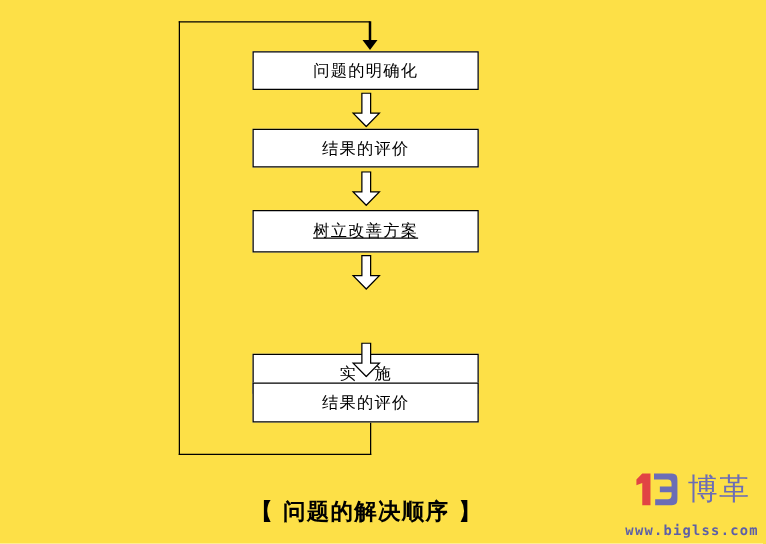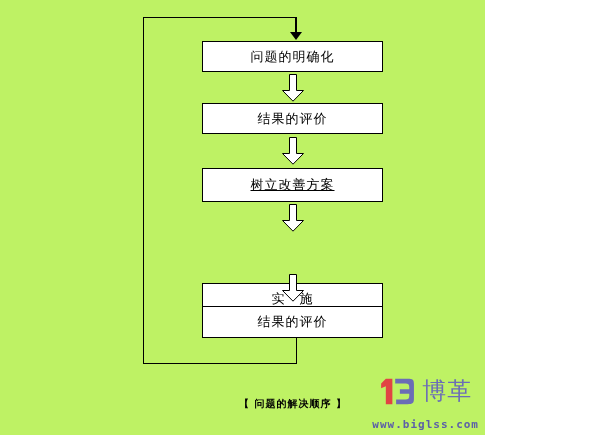--- a/index.html
+++ b/index.html
@@ -2,23 +2,23 @@
 <html><head>
 <meta charset="utf-8">
 <style>
   html, body {
     margin: 0;
     padding: 0;
     background: #ffffff;
   }
   #canvas {
     position: relative;
-    width: 485px;
+    width: 613px;
     height: 435px;
-    background: #bef264;
+    background: #fde047;
     font-family: "DejaVu Sans", "Liberation Sans", sans-serif;
     overflow: hidden;
   }
   
   .flow-box {
     position: absolute;
     left: 202px;
     width: 179px;
     background: #ffffff;
     border: 1px solid #000000;
@@ -49,21 +49,21 @@
     border-right: 6px solid transparent;
     border-top: 8px solid #000000;
   }
   
   .caption {
     position: absolute;
     left: 133px;
     top: 397px;
     width: 320px;
     text-align: center;
-    font-size: 10px;
+    font-size: 18px;
     font-weight: bold;
     color: #000000;
     letter-spacing: 1px;
   }
   
   .logo {
     position: absolute;
     right: 6px;
     bottom: 4px;
     display: flex;

